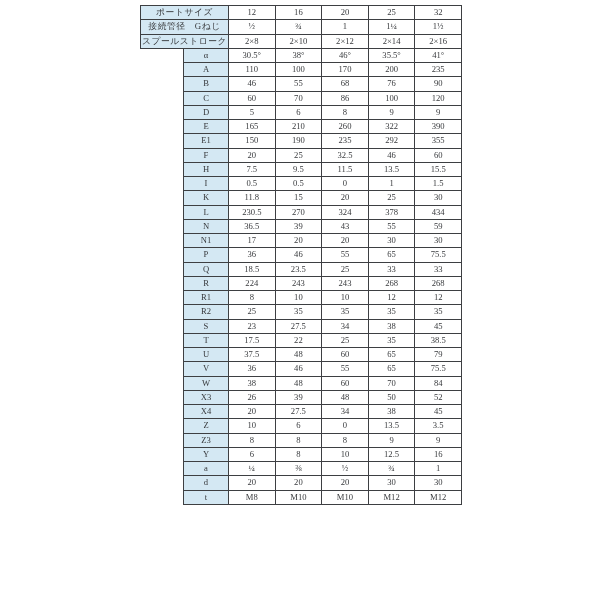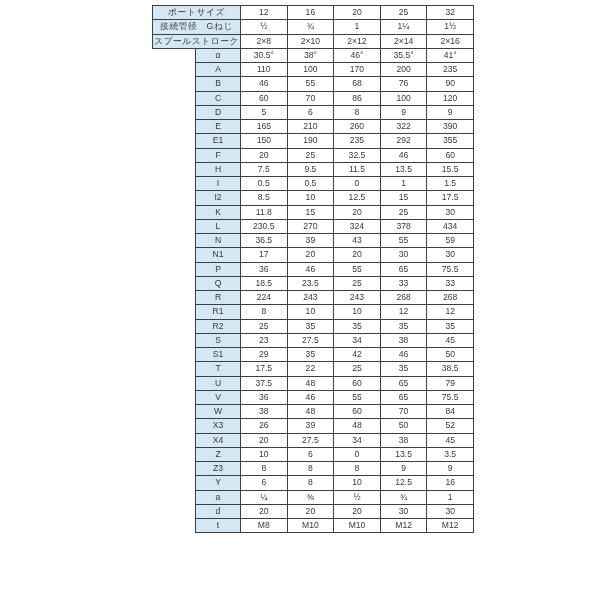--- a/index.html
+++ b/index.html
@@ -6,24 +6,25 @@
     margin: 0;
     padding: 0;
     width: 600px;
     height: 600px;
     background: #ffffff;
     font-family: "Liberation Sans", "DejaVu Sans", sans-serif;
     position: relative;
   }
   table.dim-table {
     position: absolute;
-    left: 152px;
+    left: 140px;
     top: 5px;
     border-collapse: collapse;
     table-layout: fixed;
+    font-family: Liberation Serif, serif;
   }
   .dim-table td {
     border: 1px solid #3d3f42;
     height: 13.25px;
     line-height: 13.25px;
     padding: 0;
     font-size: 8.6px;
     color: #37393c;
     text-align: center;
     white-space: nowrap;
@@ -171,29 +172,20 @@
         <td class="ghost"></td>
         <td class="lbl b-left">I</td>
         <td class="val">0.5</td>
         <td class="val">0.5</td>
         <td class="val">0</td>
         <td class="val">1</td>
         <td class="val b-right">1.5</td>
       </tr>
       <tr>
         <td class="ghost"></td>
-        <td class="lbl b-left">I2</td>
-        <td class="val">8.5</td>
-        <td class="val">10</td>
-        <td class="val">12.5</td>
-        <td class="val">15</td>
-        <td class="val b-right">17.5</td>
-      </tr>
-      <tr>
-        <td class="ghost"></td>
         <td class="lbl b-left">K</td>
         <td class="val">11.8</td>
         <td class="val">15</td>
         <td class="val">20</td>
         <td class="val">25</td>
         <td class="val b-right">30</td>
       </tr>
       <tr>
         <td class="ghost"></td>
         <td class="lbl b-left">L</td>
@@ -270,29 +262,20 @@
         <td class="ghost"></td>
         <td class="lbl b-left">S</td>
         <td class="val">23</td>
         <td class="val">27.5</td>
         <td class="val">34</td>
         <td class="val">38</td>
         <td class="val b-right">45</td>
       </tr>
       <tr>
         <td class="ghost"></td>
-        <td class="lbl b-left">S1</td>
-        <td class="val">29</td>
-        <td class="val">35</td>
-        <td class="val">42</td>
-        <td class="val">46</td>
-        <td class="val b-right">50</td>
-      </tr>
-      <tr>
-        <td class="ghost"></td>
         <td class="lbl b-left">T</td>
         <td class="val">17.5</td>
         <td class="val">22</td>
         <td class="val">25</td>
         <td class="val">35</td>
         <td class="val b-right">38.5</td>
       </tr>
       <tr>
         <td class="ghost"></td>
         <td class="lbl b-left">U</td>

